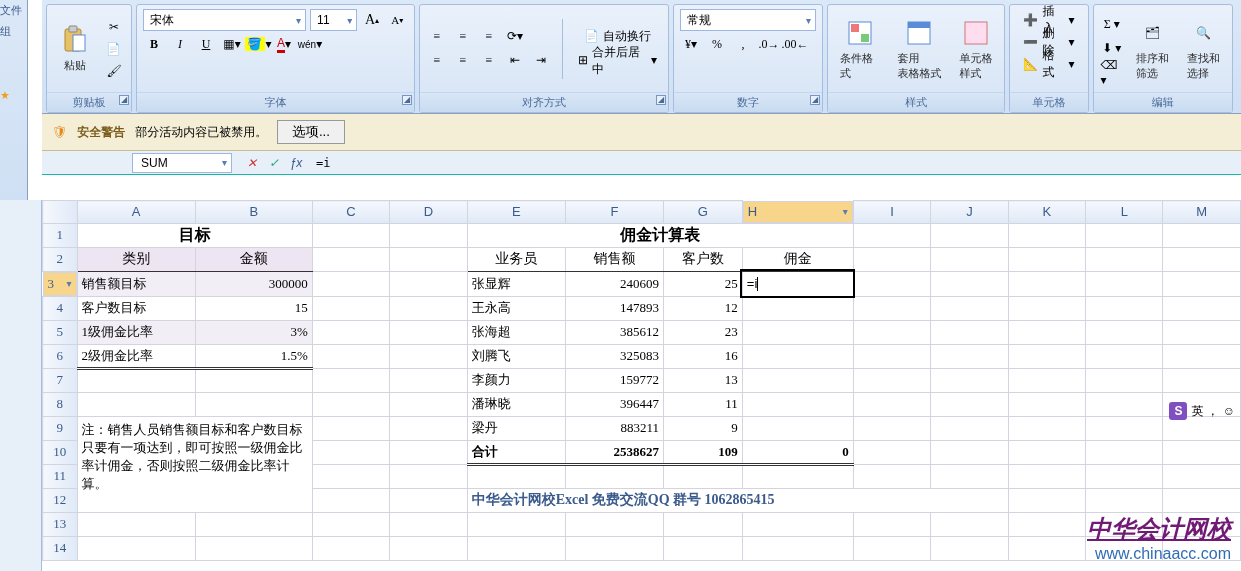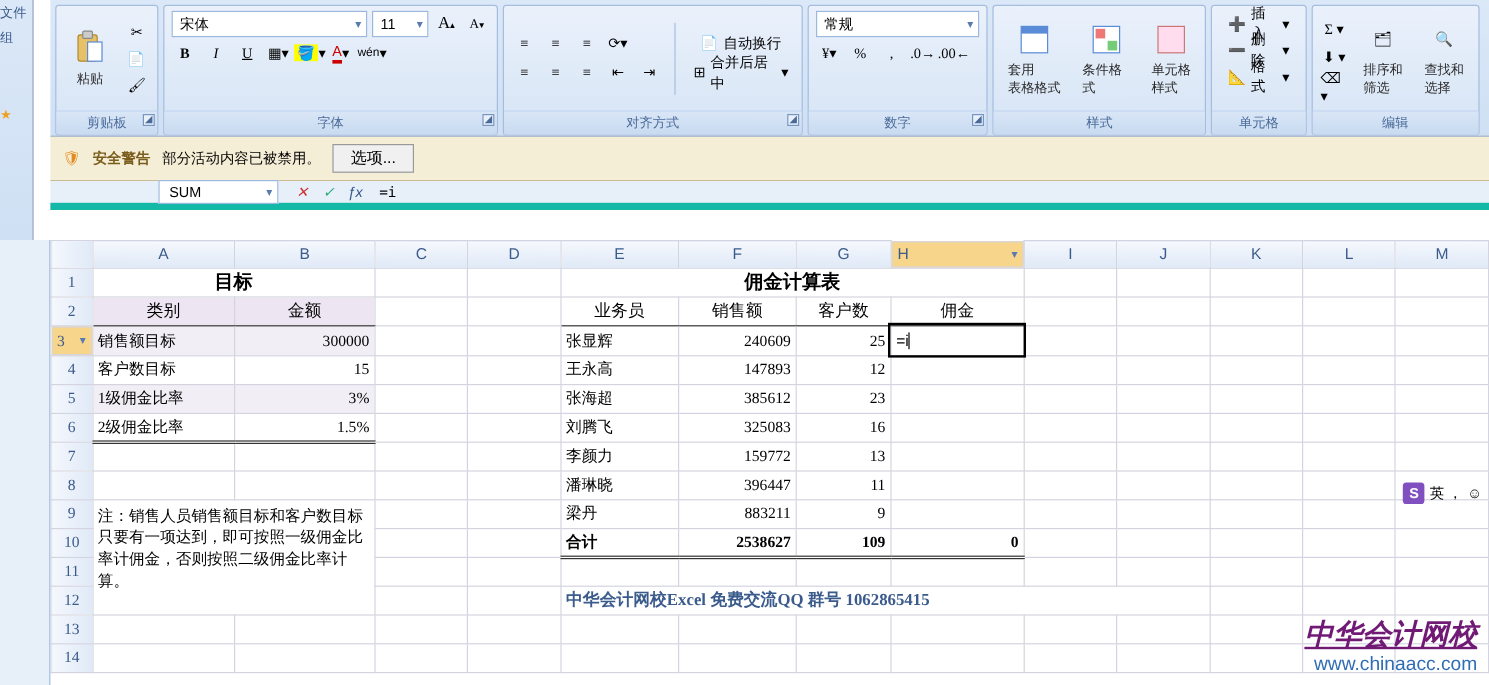--- a/index.html
+++ b/index.html
@@ -23,21 +23,21 @@
 .toggle { width: 22px; height: 22px; border: 1px solid transparent; display: flex; align-items: center; justify-content: center; cursor: pointer; font-family: "Times New Roman", serif; }
 .vline { width: 1px; background: #a7bde0; height: 60px; margin: 0 4px; }
 
 
 .security { background: #f5eed6; border-bottom: 1px solid #c9bc94; padding: 6px 10px; display: flex; align-items: center; gap: 10px; }
 .security .shield { color: #e28a1c; }
 .security .title { font-weight: bold; color: #7a5c1c; }
 .security .btn { background: #f0f0f0; border: 1px solid #999; padding: 2px 14px; cursor: pointer; }
 
 
-.fbar { display: flex; align-items: center; border-bottom: 6px solid #14b8a6; background: #e7eff9; height: 24px; justify-content: space-between; }
+.fbar { display: flex; align-items: center; border-bottom: 1px solid #14b8a6; background: #e7eff9; height: 24px; justify-content: space-between; }
 .namebox { width: 100px; border: 1px solid #9db8de; background: #fff; height: 20px; margin: 0 4px 0 90px; display: flex; align-items: center; padding-left: 8px; font-size: 12px; position: relative; }
 .namebox::after { content: "▾"; position: absolute; right: 4px; color: #5a7bb0; font-size: 10px; }
 .fbar .fbtns { display: flex; gap: 2px; margin: 0 6px; }
 .fbar .fbtn { width: 20px; height: 18px; display:flex; align-items:center; justify-content:center; color: #3b5b8c; cursor:pointer; font-style: italic; }
 .fbar .finput { flex: 1; border: none; background: transparent; height: 20px; font-size: 12px; padding-left: 4px; font-family: Consolas, monospace; }
 
 
 .left-stub { position: absolute; left: 0; top: 0; width: 28px; height: 200px; background: linear-gradient(#dbe8f7,#cfe0f4); border-right: 1px solid #8ba0bc; z-index: 5; font-size: 11px; text-align:left; padding-top: 3px; color:#3b5b8c; }
 .left-stub2 { position: absolute; left: 0; top: 200px; bottom: 0; width: 42px; background: #e7eff9; border-right: 1px solid #a7bde0; z-index:5; }
 .left-stub .star { color:#f0a020; margin-top:50px; }
@@ -164,35 +164,35 @@
     </div>
     <div class="ribbon-group-label"><span>数字</span><span class="dlg">◢</span></div>
   </div>
 
   <div class="ribbon-group">
     <div class="ribbon-group-body">
       <div class="big-btn">
           <div class="ico">
             <svg width="26" height="26">
               <rect x="2" y="2" width="22" height="22" fill="#fff" stroke="#5a8bd6"></rect>
+              <rect x="4" y="4" width="8" height="8" fill="#e77"></rect>
+              <rect x="14" y="14" width="8" height="8" fill="#7c7"></rect>
+            </svg>
+          </div>
+          <div class="lbl">条件格式</div>
+        </div>
+      <div class="big-btn">
+          <div class="ico">
+            <svg width="26" height="26">
+              <rect x="2" y="2" width="22" height="22" fill="#fff" stroke="#5a8bd6"></rect>
               <rect x="2" y="2" width="22" height="6" fill="#5a8bd6"></rect>
             </svg>
           </div>
           <div class="lbl" style="white-space:pre;">套用
 表格格式</div>
-        </div>
-      <div class="big-btn">
-          <div class="ico">
-            <svg width="26" height="26">
-              <rect x="2" y="2" width="22" height="22" fill="#fff" stroke="#5a8bd6"></rect>
-              <rect x="4" y="4" width="8" height="8" fill="#e77"></rect>
-              <rect x="14" y="14" width="8" height="8" fill="#7c7"></rect>
-            </svg>
-          </div>
-          <div class="lbl">条件格式</div>
         </div>
       <div class="big-btn">
           <div class="ico">
             <svg width="26" height="26">
               <rect x="2" y="2" width="22" height="22" fill="#fde" stroke="#c77"></rect>
             </svg>
           </div>
           <div class="lbl" style="white-space:pre;">单元格
 样式</div>
         </div>

